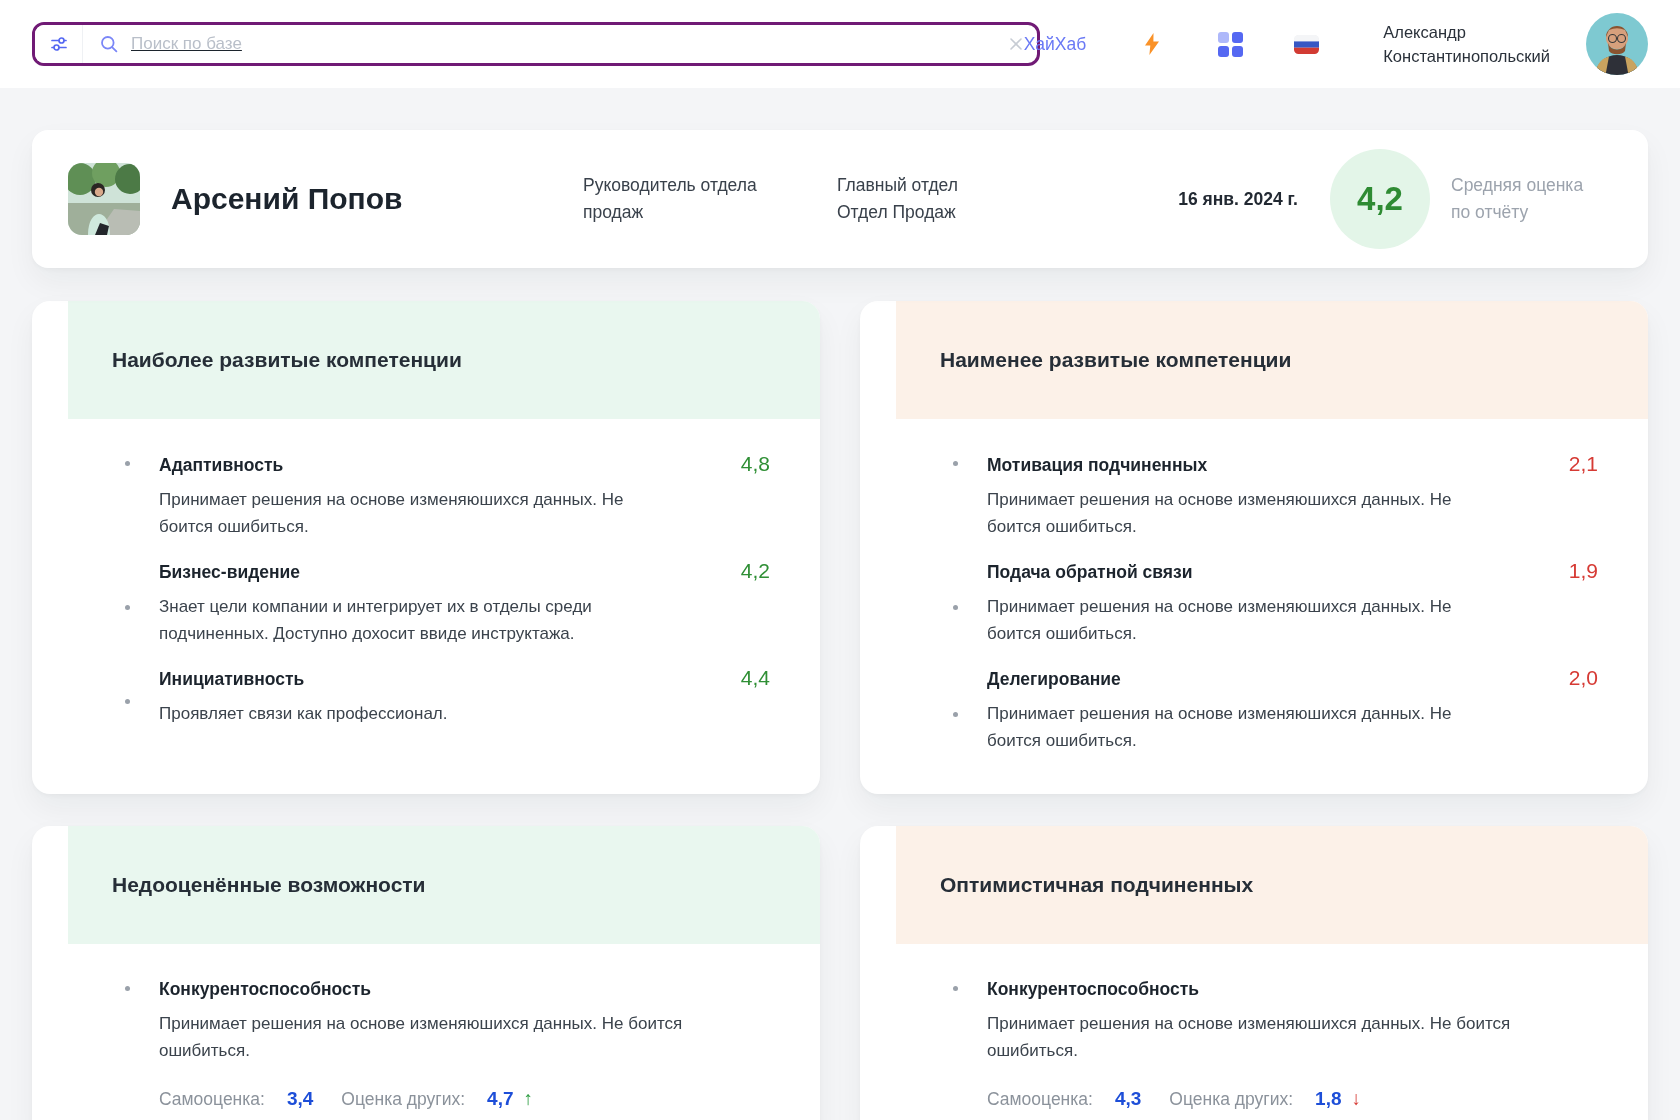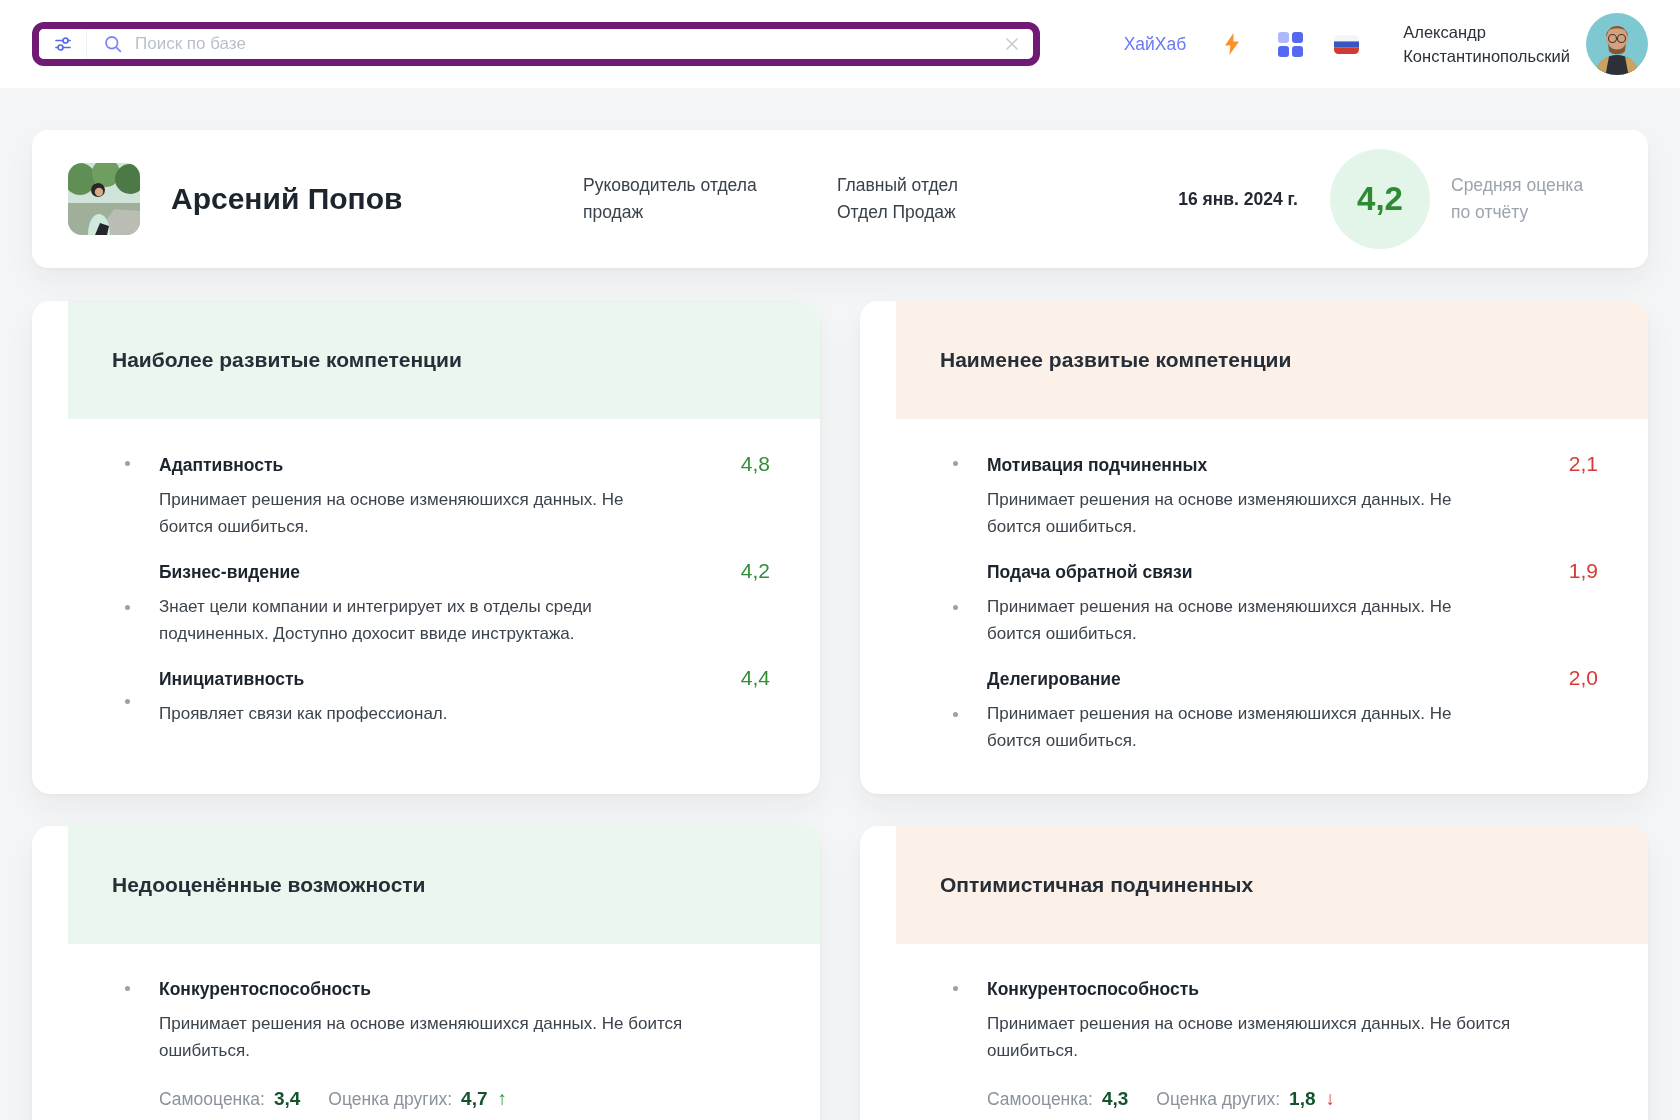--- a/index.html
+++ b/index.html
@@ -7,35 +7,35 @@
   body {
     background:#F4F5F7;
     font-family:"Liberation Sans", sans-serif;
     color:#1C242D;
     overflow:hidden;
   }
   
   .topbar { height:88px; background:#FFFFFF; position:relative; }
   .search-wrap {
     position:absolute; left:32px; top:22px; width:1008px; height:44px;
-    border:7px solid #701a75; border-radius:12px; background:#fff;
-    display:flex; align-items:center; overflow:hidden;
+    border:3px solid #701a75; border-radius:12px; background:#fff;
+    display:flex; align-items:center; overflow:hidden;text-decoration:underline;
   }
   .filter-btn {
     width:48px; height:100%; flex:none; display:flex; align-items:center; justify-content:center;
     border-right:1px solid #EFF1F4; cursor:pointer; background:#fff;
   }
   .search-glyph { margin-left:16px; display:flex; align-items:center; }
   .search-input {
     flex:1; border:none; outline:none; margin-left:12px; font-size:17px; color:#4A505A;
     font-family:"Liberation Sans", sans-serif; background:transparent;
   }
   .search-input::placeholder { color:#B9BFC9; }
   .clear-btn { padding:10px 14px; display:flex; align-items:center; cursor:pointer; }
-  .top-right { position:absolute; right:32px; top:0; height:88px; display:flex; align-items:center; }
+  .top-right { position:absolute; right:32px; top:0; height:88px; display:flex; align-items:center;gap:20px; }
   .brand-link { color:#6A79F5; font-size:17.5px; text-decoration:none; cursor:pointer; }
   .bolt-btn { margin-left:36px; display:flex; cursor:pointer; }
   .grid-btn { margin-left:36px; display:flex; cursor:pointer; }
   .flag-btn { margin-left:31px; display:flex; cursor:pointer; border-radius:5px; box-shadow:inset 0 0 0 1px rgba(0,0,0,0.07); }
   .user-name {
     margin-left:44px; font-size:16.5px; line-height:24px; color:#2A313A;
     white-space:pre-line; cursor:pointer;
   }
   .avatar { margin-left:16px; width:62px; height:62px; border-radius:50%; overflow:hidden; flex:none; cursor:pointer; }
   
@@ -75,21 +75,21 @@
   .bullet-col { width:34px; flex:none; padding-top:8px; }
   .bullet { display:block; width:5px; height:5px; border-radius:50%; background:#9AA1AA; }
   .item-main { flex:1; min-width:0; }
   .title-row { display:flex; align-items:baseline;gap:7px; }
   .item-name { font-size:17.5px; font-weight:700; color:#1C242D; line-height:22px; }
   .score { margin-left:auto; font-size:21px; font-weight:500; line-height:22px; }
   .score.green { color:#2F8F35; }
   .score.red { color:#D63A34; }
   .item-desc { margin-top:10px; font-size:17px; line-height:27px; color:#3B434C; white-space:pre-line; max-width:650px; }
   .assess-row { margin-top:22px; display:flex; align-items:baseline; font-size:17.5px; color:#8B929B; line-height:26px; }
-  .assess-value { font-size:19px; font-weight:700; color:#14532d; margin-left:9px; }
+  .assess-value { font-size:19px; font-weight:700; color:#1d4ed8; margin-left:22px; }
   .assess-label2 { margin-left:28px; }
   .trend { margin-left:10px; font-size:19px; font-weight:400; }
   .trend.up { color:#2F9E44; }
   .trend.down { color:#D63A34; }
 </style>
 </head>
 <body>
 
 <div class="topbar">
   <div class="search-wrap">

